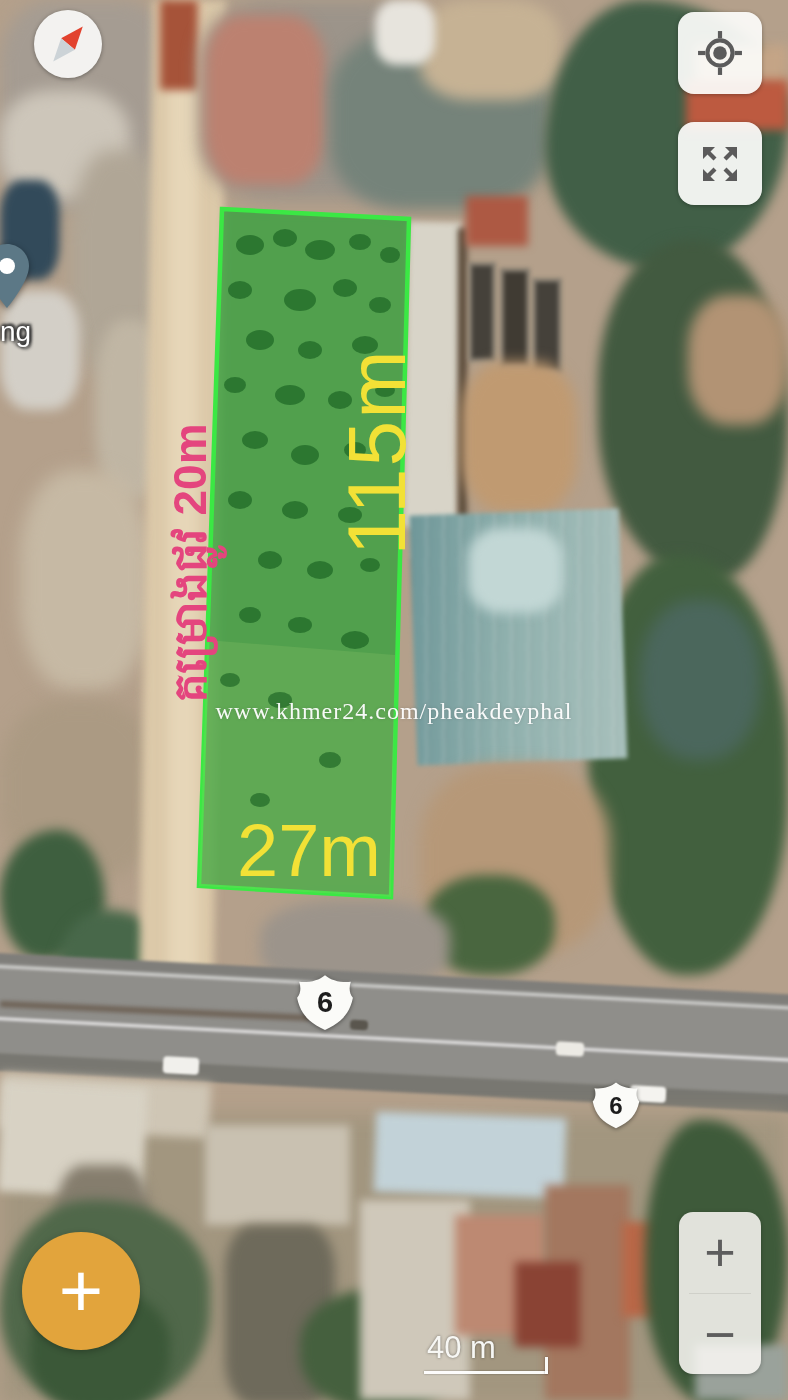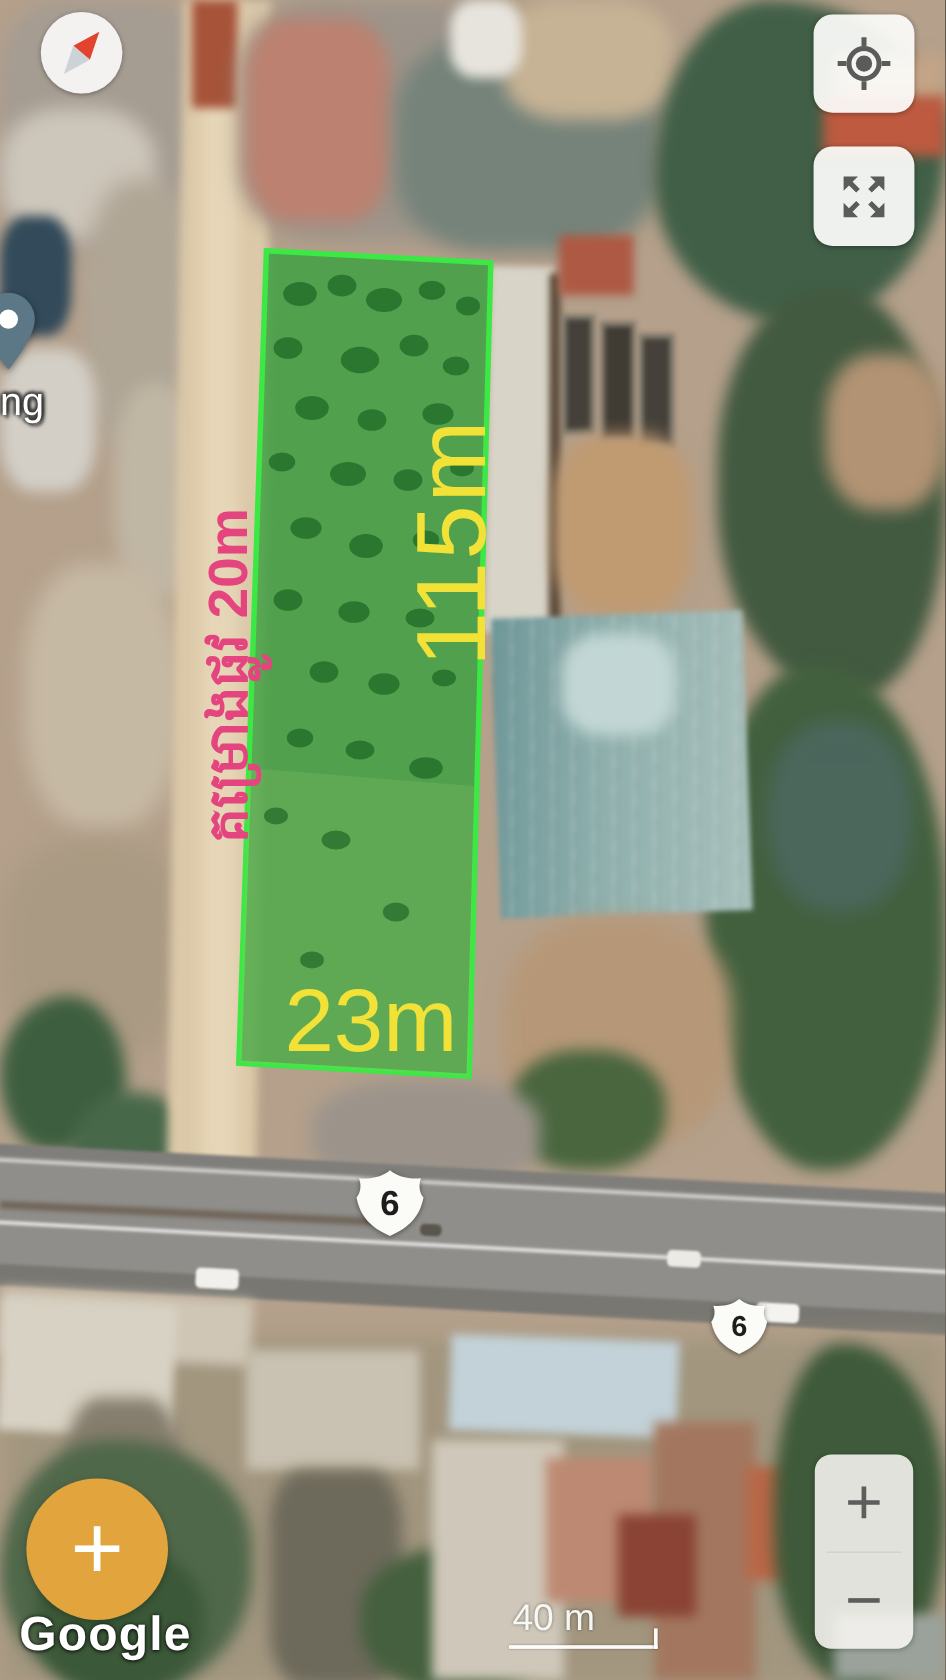--- a/index.html
+++ b/index.html
@@ -45,21 +45,21 @@
        font-size:76px;font-weight:300;color:#fff;line-height:1;}
   .google-logo{left:16px;top:1340px;font-size:40px;font-weight:700;letter-spacing:1px;color:#fff;
        text-shadow:0 0 4px rgba(0,0,0,0.6),0 1px 3px rgba(0,0,0,0.7);z-index:9;position:absolute;}
   .scale-text{position:absolute;left:427px;top:1330px;font-size:31px;color:#f7f7f4;z-index:8;
        text-shadow:0 0 3px rgba(0,0,0,0.45);}
   .scale-line{position:absolute;left:424px;top:1371px;width:124px;height:3px;
        background:rgba(255,255,255,0.95);z-index:8;box-shadow:0 0 2px rgba(0,0,0,0.4);}
   .scale-tick{position:absolute;left:545px;top:1357px;width:3px;height:17px;
        background:rgba(255,255,255,0.95);z-index:8;box-shadow:0 0 2px rgba(0,0,0,0.4);}
   .shield{position:absolute;z-index:5;filter:drop-shadow(0 1px 2px rgba(0,0,0,0.45));}
-  .ng-label{position:absolute;left:0px;top:316px;z-index:5;font-size:33px;color:#fff;
+  .ng-label{position:absolute;left:0px;top:316px;z-index:5;font-size:28px;color:#fff;
        text-shadow:-2px 0 3px rgba(45,45,45,0.9),2px 2px 3px rgba(45,45,45,0.9),
                    0 -2px 3px rgba(45,45,45,0.9),2px -2px 3px rgba(45,45,45,0.9);}
   .pin{position:absolute;left:-16px;top:243px;z-index:5;filter:drop-shadow(0 2px 3px rgba(0,0,0,0.4));}
   
   .sat{position:absolute;inset:0;z-index:1;}
   .road-band{position:absolute;left:-20px;top:952px;width:870px;height:118px;background:#8f8e8a;
        transform:rotate(3deg);transform-origin:0 0;filter:blur(1.5px);}
   .veh{position:absolute;z-index:3;border-radius:4px;filter:blur(1px);}
 </style>
 </head>
@@ -200,21 +200,22 @@
     <path d="M30 3 C24 8 15 10.5 5 9.5 C7 15 6.5 21 3 25 C6 40 14 49 30 56 C46 49 54 40 57 25 C53.5 21 53 15 55 9.5 C45 10.5 36 8 30 3 Z" fill="#fbfbf8"></path>
     <text x="30" y="39" text-anchor="middle" font-size="28" font-weight="bold" fill="#1d1d1d" font-family="Liberation Sans, sans-serif">6</text>
   </svg>
   <svg class="shield" style="left:590px;top:1080px;" width="52" height="50" viewBox="0 0 60 58">
     <path d="M30 3 C24 8 15 10.5 5 9.5 C7 15 6.5 21 3 25 C6 40 14 49 30 56 C46 49 54 40 57 25 C53.5 21 53 15 55 9.5 C45 10.5 36 8 30 3 Z" fill="#fbfbf8"></path>
     <text x="30" y="39" text-anchor="middle" font-size="28" font-weight="bold" fill="#1d1d1d" font-family="Liberation Sans, sans-serif">6</text>
   </svg>
 
   <div class="vlabel road-label">គម្រោងផ្លូវ 20m</div>
   <div class="vlabel depth-label">115m</div>
-  <div class="frontage-label">23m</div>
+  <div class="frontage-label">27m</div>
+  <div class="watermark">www.khmer24.com/pheakdeyphal</div>
 
   <div class="ctl compass">
     <div class="needle">
       <div class="n-red"></div>
         <div class="n-gray"></div>
     </div>
   </div>
 
   <div class="ctl sqbtn loc-btn">
     <svg width="46" height="46" viewBox="0 0 44 44">
@@ -239,19 +240,18 @@
   </div>
 
   <div class="ctl zoom-pill">
     <div class="zoom-half">+</div>
     <div class="zoom-div"></div>
     <div class="zoom-half">−</div>
   </div>
 
   <div class="ctl fab">+</div>
 
-  <div class="google-logo">Google</div>
 
   <div class="scale-text">40 m</div>
   <div class="scale-line"></div>
   <div class="scale-tick"></div>
 
 </div>
 
 </body></html>

